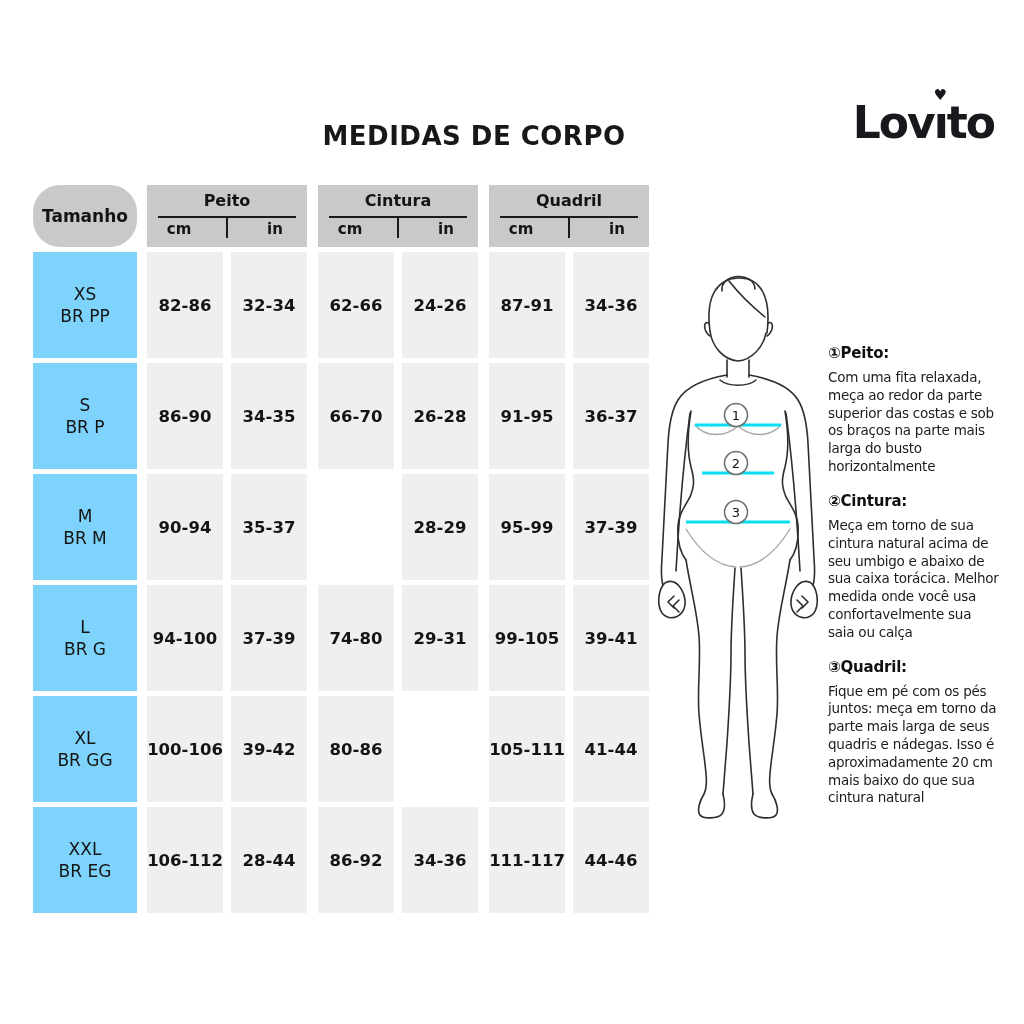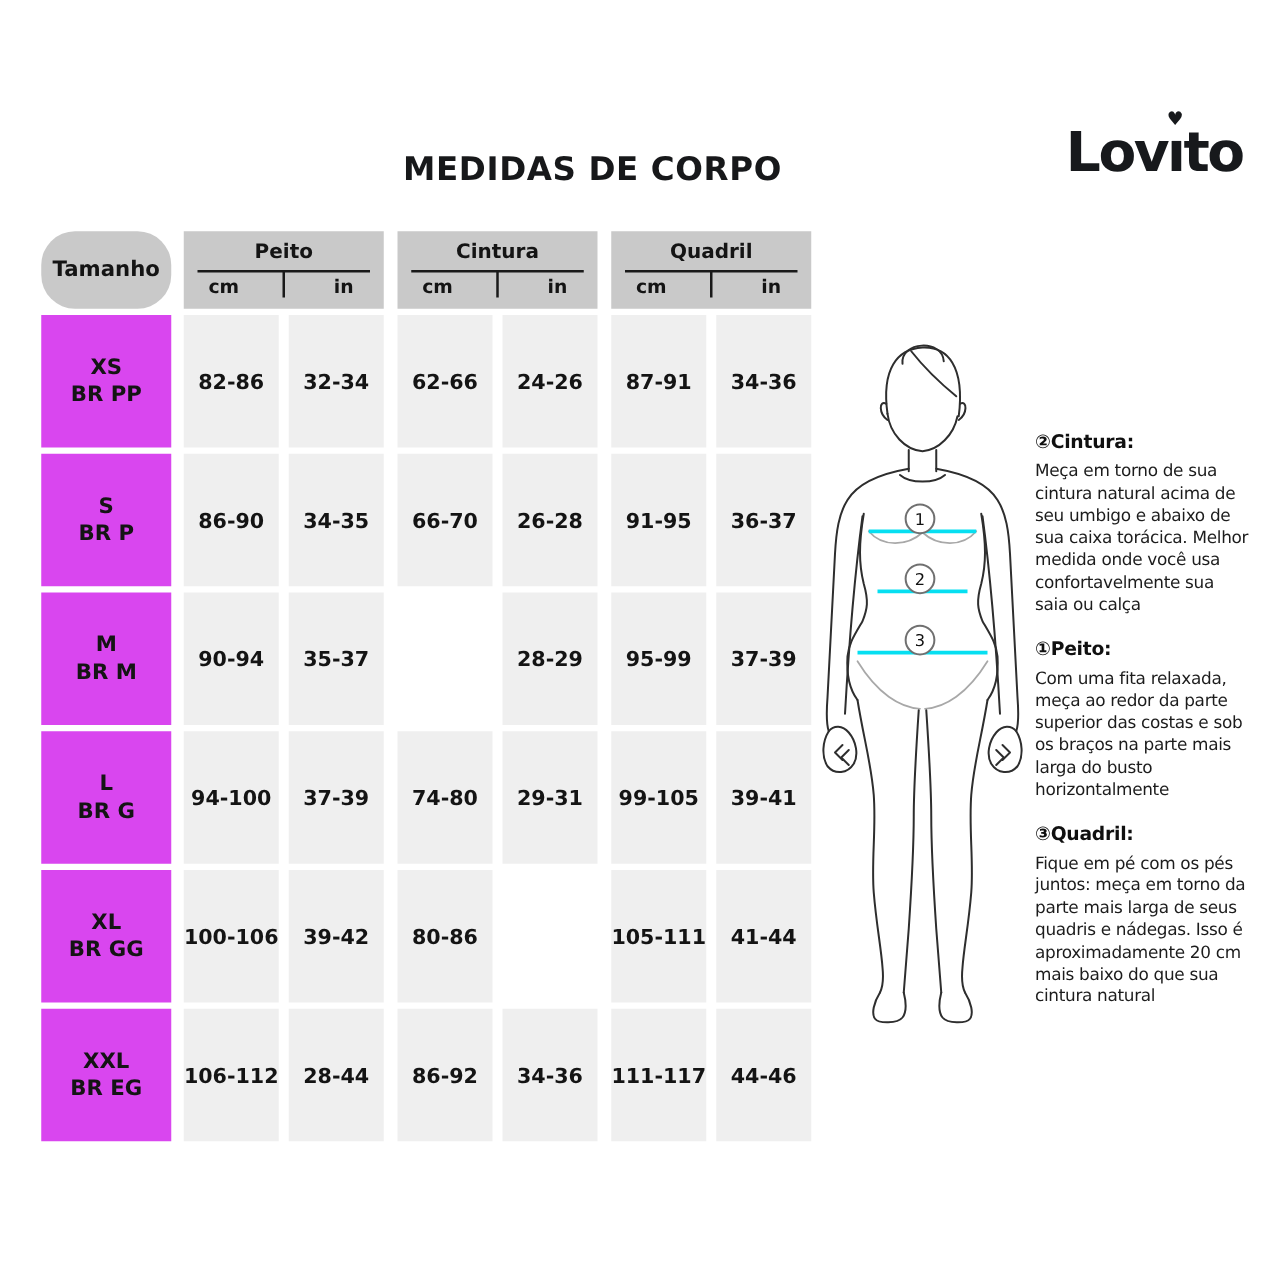--- a/index.html
+++ b/index.html
@@ -38,22 +38,22 @@
   .ghead .gname{
     position:absolute;top:6px;left:0;width:100%;text-align:center;
     font-size:16px;font-weight:bold;
   }
   .ghead .gline{position:absolute;top:31px;left:7%;width:86%;height:2px;background:#1a1a1a;}
   .ghead .gunits{position:absolute;top:35px;left:0;width:100%;display:flex;gap:32px;}
   .ghead .gunits .unit{flex:1;text-align:center;font-size:15px;font-weight:600;}
   .ghead .vdiv{position:absolute;left:calc(50% - 1px);top:32px;width:2px;height:21px;background:#1a1a1a;}
   .bcell{background:#efefef;display:flex;align-items:center;justify-content:center;
     font-size:16.5px;font-weight:bold;letter-spacing:0;}
-  .scell{background:#d946ef;display:flex;flex-direction:column;align-items:center;justify-content:center;
-    font-size:17px;font-weight:bold;line-height:22px;text-align:center;}
+  .scell{background:#7dd3fc;display:flex;flex-direction:column;align-items:center;justify-content:center;
+    font-size:17px;font-weight:normal;line-height:22px;text-align:center;}
   
   .figure-wrap{position:absolute;left:652px;top:253px;width:175px;height:585px;}
   
   .notes{position:absolute;left:828px;top:344px;width:172px;}
   .note h3{
     margin:0 0 7px 0;font-size:15px;font-weight:600;color:#101010;
     letter-spacing:-.2px;
   }
   .note p{
     margin:0 0 16px 0;font-size:13.5px;line-height:1.32;
@@ -228,24 +228,24 @@
       <circle cx="84" cy="210" r="11.5" fill="#ffffff" stroke="#707070" stroke-width="1.6"></circle>
       <text x="84" y="215" text-anchor="middle" font-size="13" fill="#111111">2</text>
       <circle cx="84" cy="259" r="11.5" fill="#ffffff" stroke="#707070" stroke-width="1.6"></circle>
       <text x="84" y="264" text-anchor="middle" font-size="13" fill="#111111">3</text>
     </g>
   </svg>
 </div>
 
 <aside class="notes">
   <section class="note">
+    <h3><span>①</span><span>Peito:</span></h3>
+    <p>Com uma fita relaxada, meça ao redor da parte superior das costas e sob os braços na parte mais larga do busto horizontalmente</p>
+  </section>
+  <section class="note">
     <h3><span>②</span><span>Cintura:</span></h3>
     <p>Meça em torno de sua cintura natural acima de seu umbigo e abaixo de sua caixa torácica. Melhor medida onde você usa confortavelmente sua saia ou calça</p>
-  </section>
-  <section class="note">
-    <h3><span>①</span><span>Peito:</span></h3>
-    <p>Com uma fita relaxada, meça ao redor da parte superior das costas e sob os braços na parte mais larga do busto horizontalmente</p>
   </section>
   <section class="note">
     <h3><span>③</span><span>Quadril:</span></h3>
     <p>Fique em pé com os pés juntos: meça em torno da parte mais larga de seus quadris e nádegas. Isso é aproximadamente 20 cm mais baixo do que sua cintura natural</p>
   </section>
 </aside>
 
 </body></html>

